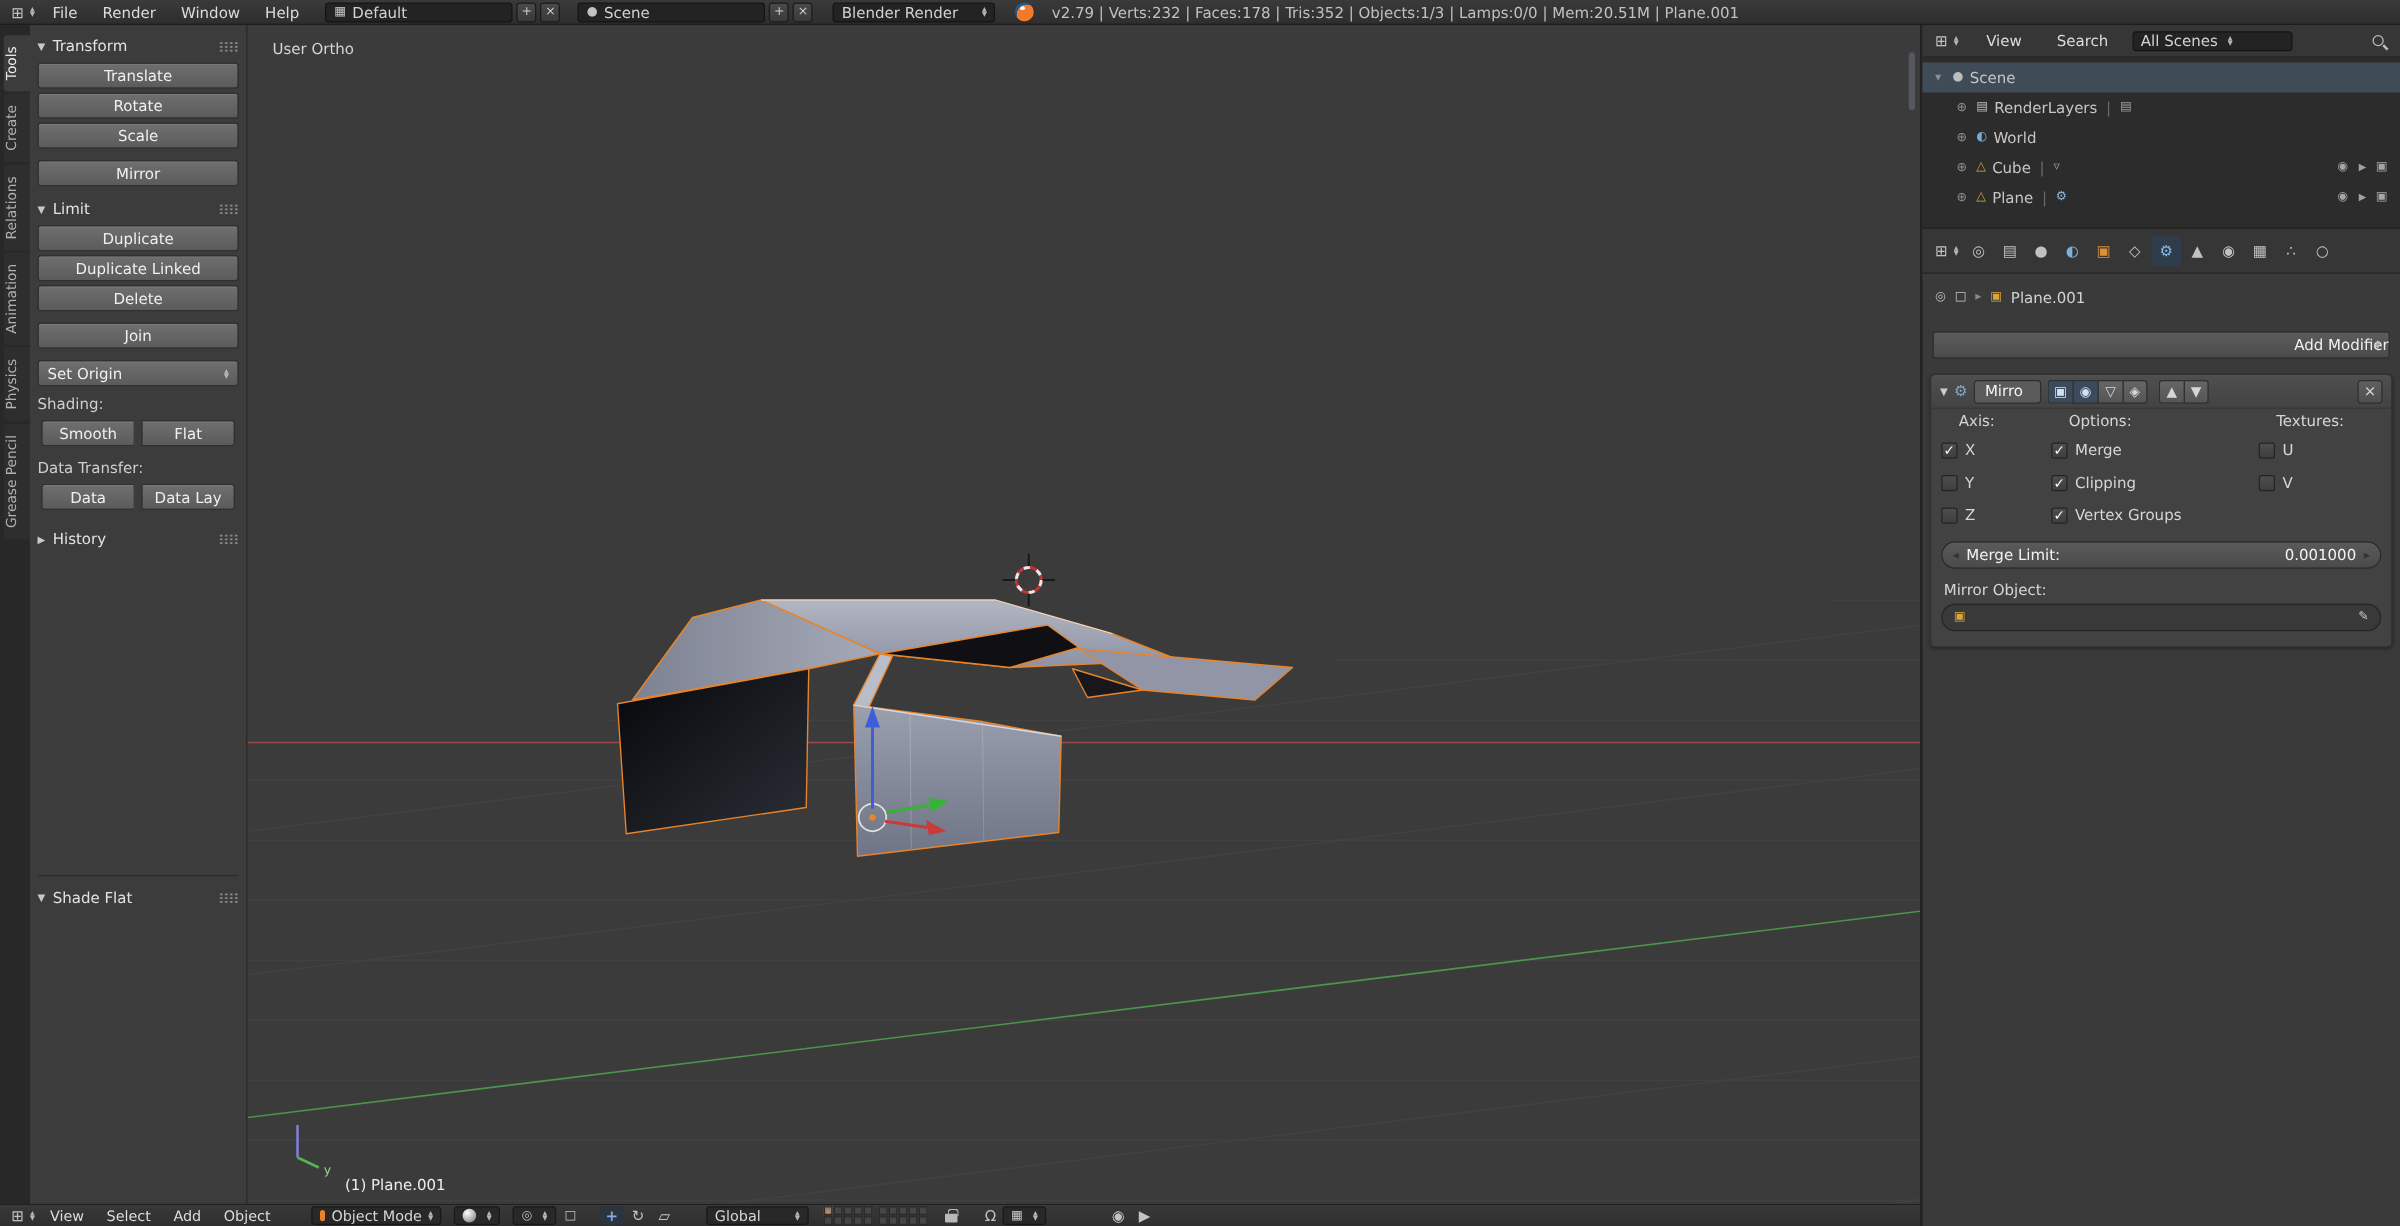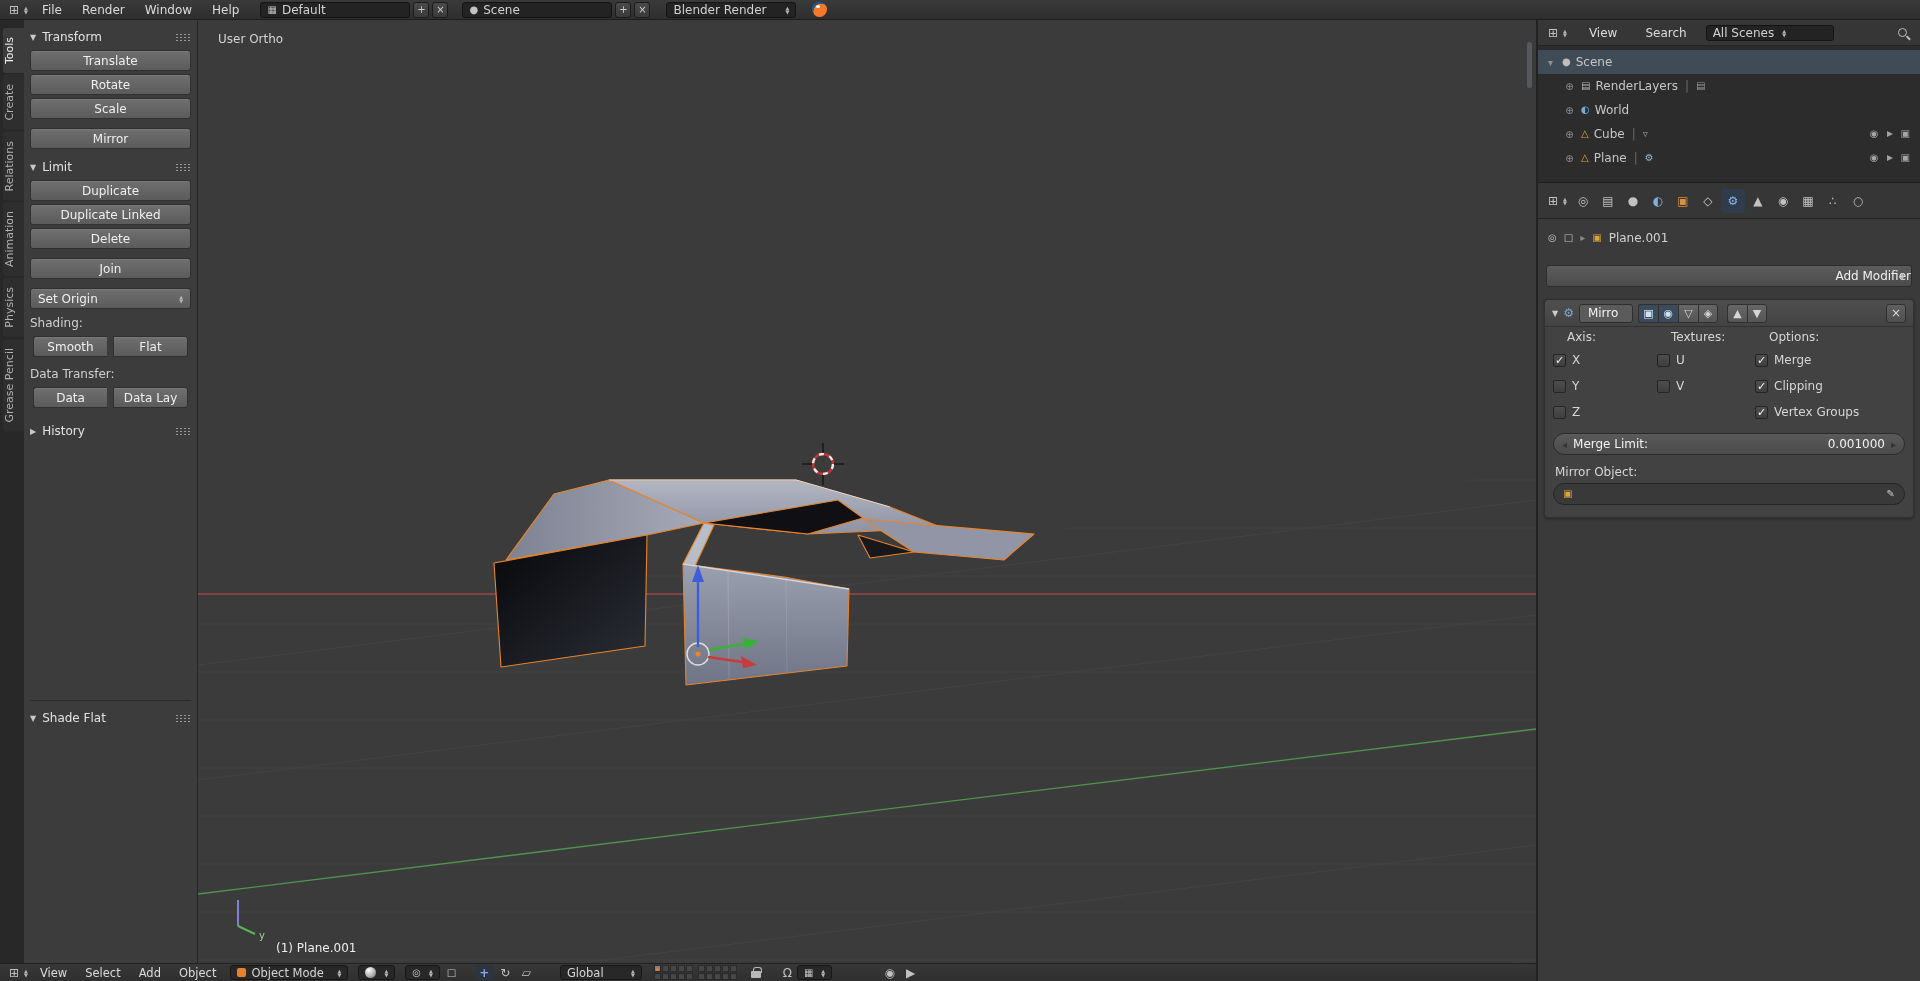--- a/index.html
+++ b/index.html
@@ -179,20 +179,21 @@
 
     <span class="field" style="margin-left:14px;width:130px;justify-content:space-between">
       <span>Blender Render</span>
       <span class="ud">
           <span>▲</span>
           <span>▼</span>
         </span>
     </span>
 
     <span class="blogo"></span>
+    <span class="stats">v2.79 | Verts:232 | Faces:178 | Tris:352 | Objects:1/3 | Lamps:0/0 | Mem:20.51M | Plane.001</span>
   </header>
 
   <div class="content">
     <div class="left-stack">
       <div class="editors">
 
         <div class="tabstrip">
           <div class="vtab active">Tools</div>
           <div class="vtab">Create</div>
           <div class="vtab">Relations</div>
@@ -365,21 +366,21 @@
           <span class="ud">
               <span>▲</span>
               <span>▼</span>
             </span>
         </span>
         <span class="menu">View</span>
         <span class="menu">Select</span>
         <span class="menu">Add</span>
         <span class="menu">Object</span>
 
-        <span class="bfield" style="margin-left:5px;width:118px">
+        <span class="bfield" style="margin-left:24px;width:104px">
           <span class="cubeswatch"></span>
           <span>Object Mode</span>
           <span class="ud" style="margin-left:auto">
               <span>▲</span>
               <span>▼</span>
             </span>
         </span>
 
         <span class="bfield" style="margin-left:10px">
           <span class="sphere"></span>
@@ -651,46 +652,46 @@
               </div>
               <div class="crow">
                 <span class="check"></span>
                 <span class="clabel">Y</span>
               </div>
               <div class="crow">
                 <span class="check"></span>
                 <span class="clabel">Z</span>
               </div>
             </div>
-            <div class="mcol" style="flex:1;padding-left:16px">
-              <div class="mlabel">Textures:</div>
-              <div class="crow">
-                <span class="check"></span>
-                <span class="clabel">U</span>
-              </div>
-              <div class="crow">
-                <span class="check"></span>
-                <span class="clabel">V</span>
-              </div>
-            </div>
             <div class="mcol" style="width:150px">
               <div class="mlabel">Options:</div>
               <div class="crow">
                 <span class="check checked"></span>
                 <span class="clabel">Merge</span>
               </div>
               <div class="crow">
                 <span class="check checked"></span>
                 <span class="clabel">Clipping</span>
               </div>
               <div class="crow">
                 <span class="check checked"></span>
                 <span class="clabel">Vertex Groups</span>
               </div>
             </div>
+            <div class="mcol" style="flex:1;padding-left:16px">
+              <div class="mlabel">Textures:</div>
+              <div class="crow">
+                <span class="check"></span>
+                <span class="clabel">U</span>
+              </div>
+              <div class="crow">
+                <span class="check"></span>
+                <span class="clabel">V</span>
+              </div>
+            </div>
           </div>
 
           <div class="numfield">
             <span class="nfarrow">◂</span>
             <span>Merge Limit:</span>
             <span class="nf-val">0.001000</span>
             <span class="nfarrow">▸</span>
           </div>
 
           <div class="mirlabel">Mirror Object:</div>

